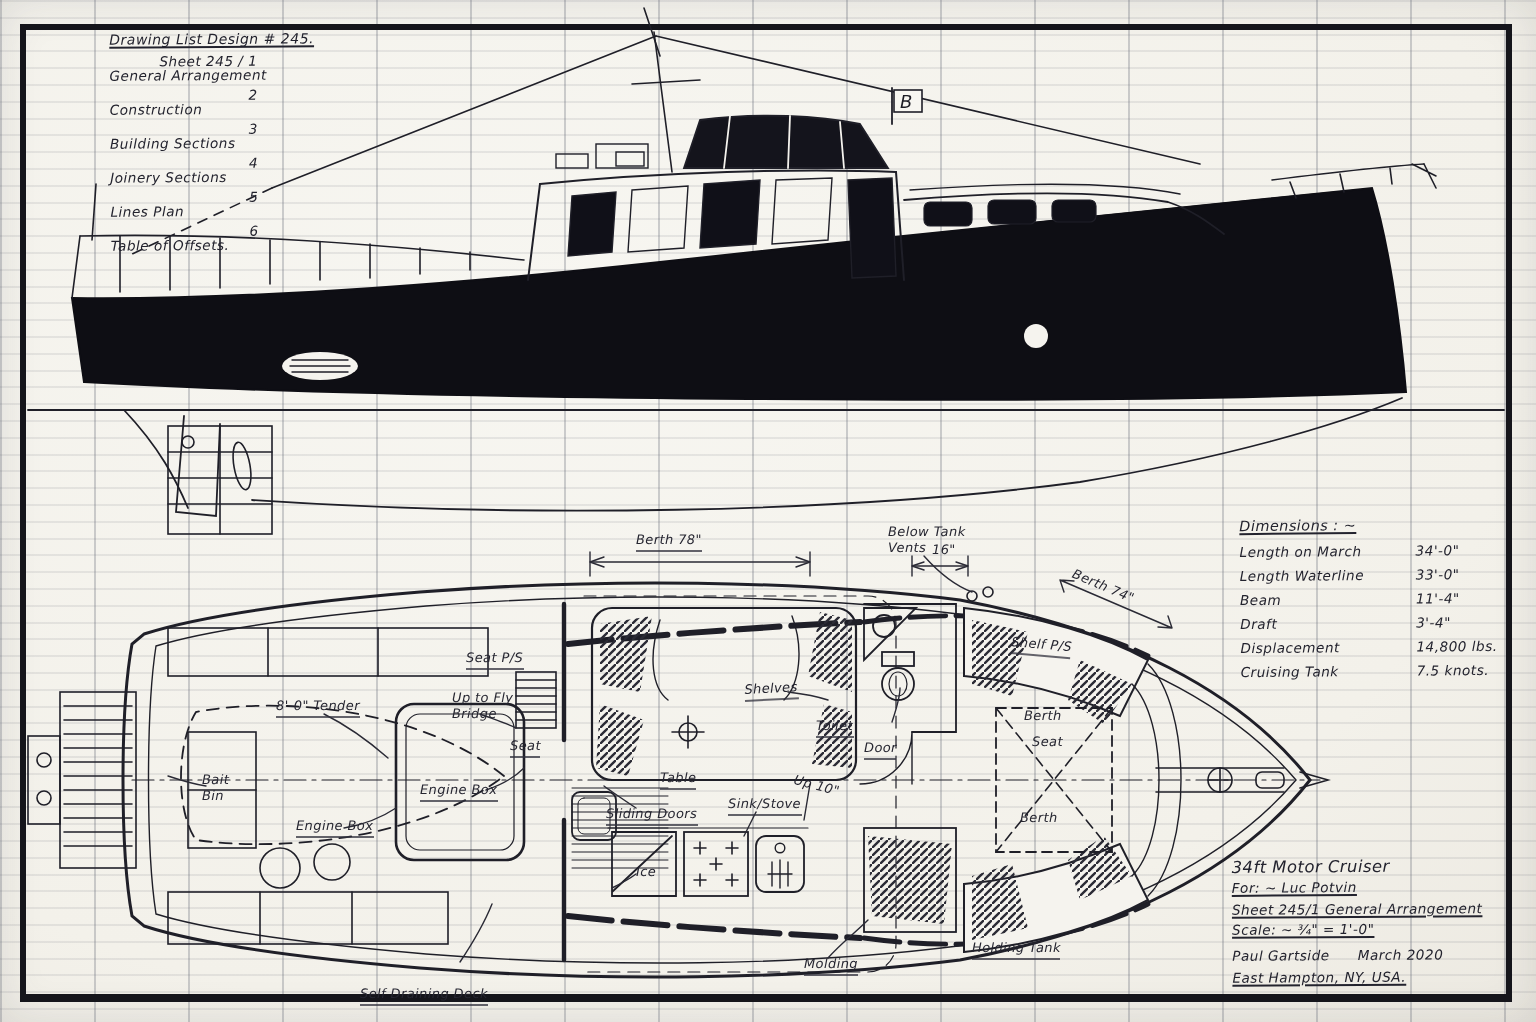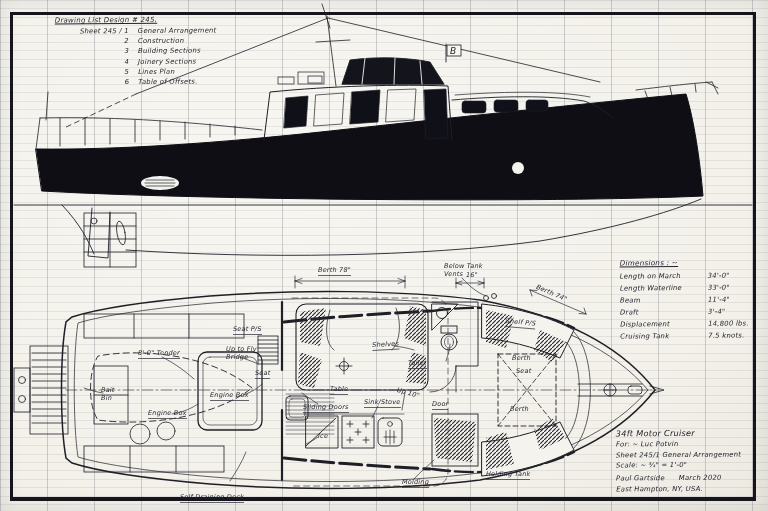--- a/index.html
+++ b/index.html
@@ -20,28 +20,28 @@
     border:3px solid #15151b;border-bottom-width:4px;box-sizing:border-box;
   }
   svg{position:absolute;left:0;top:0;}
   .lbl{
     position:absolute;font:italic 6.5px/1.25 "DejaVu Sans",sans-serif;
     color:#262631;letter-spacing:.2px;white-space:pre-line;transform-origin:left top;
   }
   .u{border-bottom:.5px solid rgba(50,50,62,.75);padding-bottom:.5px;}
   .notes{position:absolute;color:#23232e;font:italic 6.8px/1 "DejaVu Sans",sans-serif;letter-spacing:.25px;}
   .dl-title{font-size:7px;text-decoration:underline;margin-bottom:4px;}
-  .dl-row{display:flex;margin-bottom:3.4px;}
+  .dl-row{display:flex;margin-bottom:3.4px;flex-direction:column;}
   .dl-num{width:74px;text-align:right;margin-right:9px;flex:none;}
   .dim-title{font-size:7.2px;text-decoration:underline;margin-bottom:7px;}
   .dim-row{display:flex;margin-bottom:5.2px;}
   .dim-l{width:88px;flex:none;}
   .tb{transform:rotate(-.4deg);}
   .tb-l1{font-size:8.2px;margin-bottom:4px;}
-  .tb-row{margin-bottom:3.8px;}
+  .tb-row{margin-bottom:3.8px;text-decoration:underline;}
   .tb-sig{margin-top:6px;margin-bottom:3.8px;}
   .tb-sig .sp{display:inline-block;width:14px;}
 </style>
 </head>
 <body>
 
 <div class="sheet">
   <div class="grid"></div>
   <div class="frame"></div>
 
@@ -336,20 +336,20 @@
   <div class="lbl u" style="left:303px;top:403px">Sliding Doors</div>
   <div class="lbl u" style="left:364px;top:398px">Sink/Stove</div>
   <div class="lbl" style="left:398px;top:386px;transform:rotate(15deg)">Up 10"</div>
   <div class="lbl" style="left:318px;top:432px">Ice</div>
   <div class="lbl u" style="left:210px;top:391px">Engine Box</div>
   <div class="lbl u" style="left:148px;top:409px">Engine Box</div>
   <div class="lbl u" style="left:138px;top:349px">8'-0" Tender</div>
   <div class="lbl" style="left:101px;top:386px">Bait
 Bin</div>
   <div class="lbl u" style="left:408px;top:359px">Toilet</div>
-  <div class="lbl u" style="left:432px;top:400px">Door</div>
+  <div class="lbl u" style="left:432px;top:370px">Door</div>
   <div class="lbl" style="left:512px;top:354px">Berth</div>
   <div class="lbl" style="left:516px;top:367px">Seat</div>
   <div class="lbl" style="left:510px;top:405px">Berth</div>
   <div class="lbl u" style="left:180px;top:493px">Self Draining Deck</div>
   <div class="lbl u" style="left:402px;top:478px">Molding</div>
   <div class="lbl u" style="left:486px;top:470px">Holding Tank</div>
 </div>
 
 </body></html>

